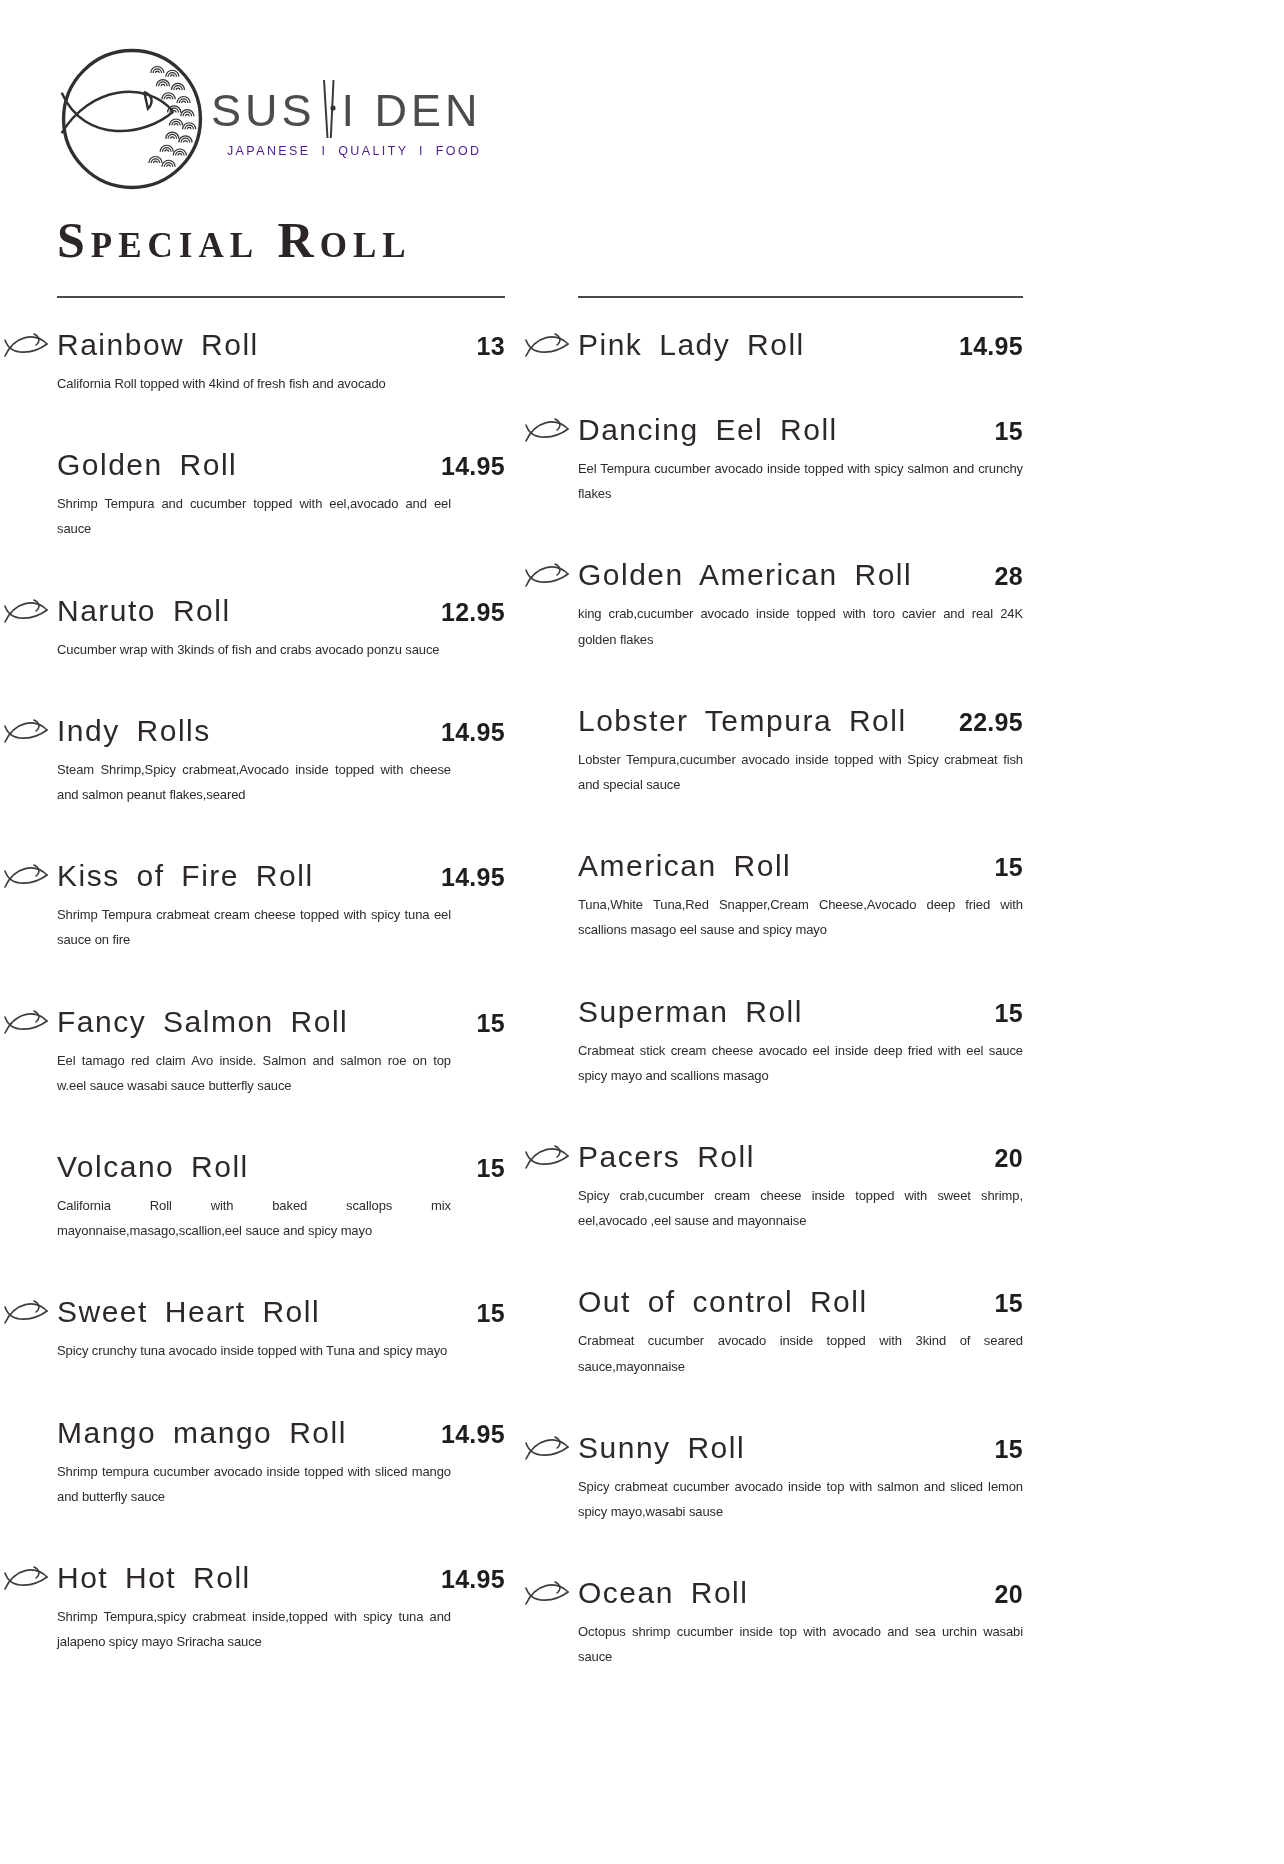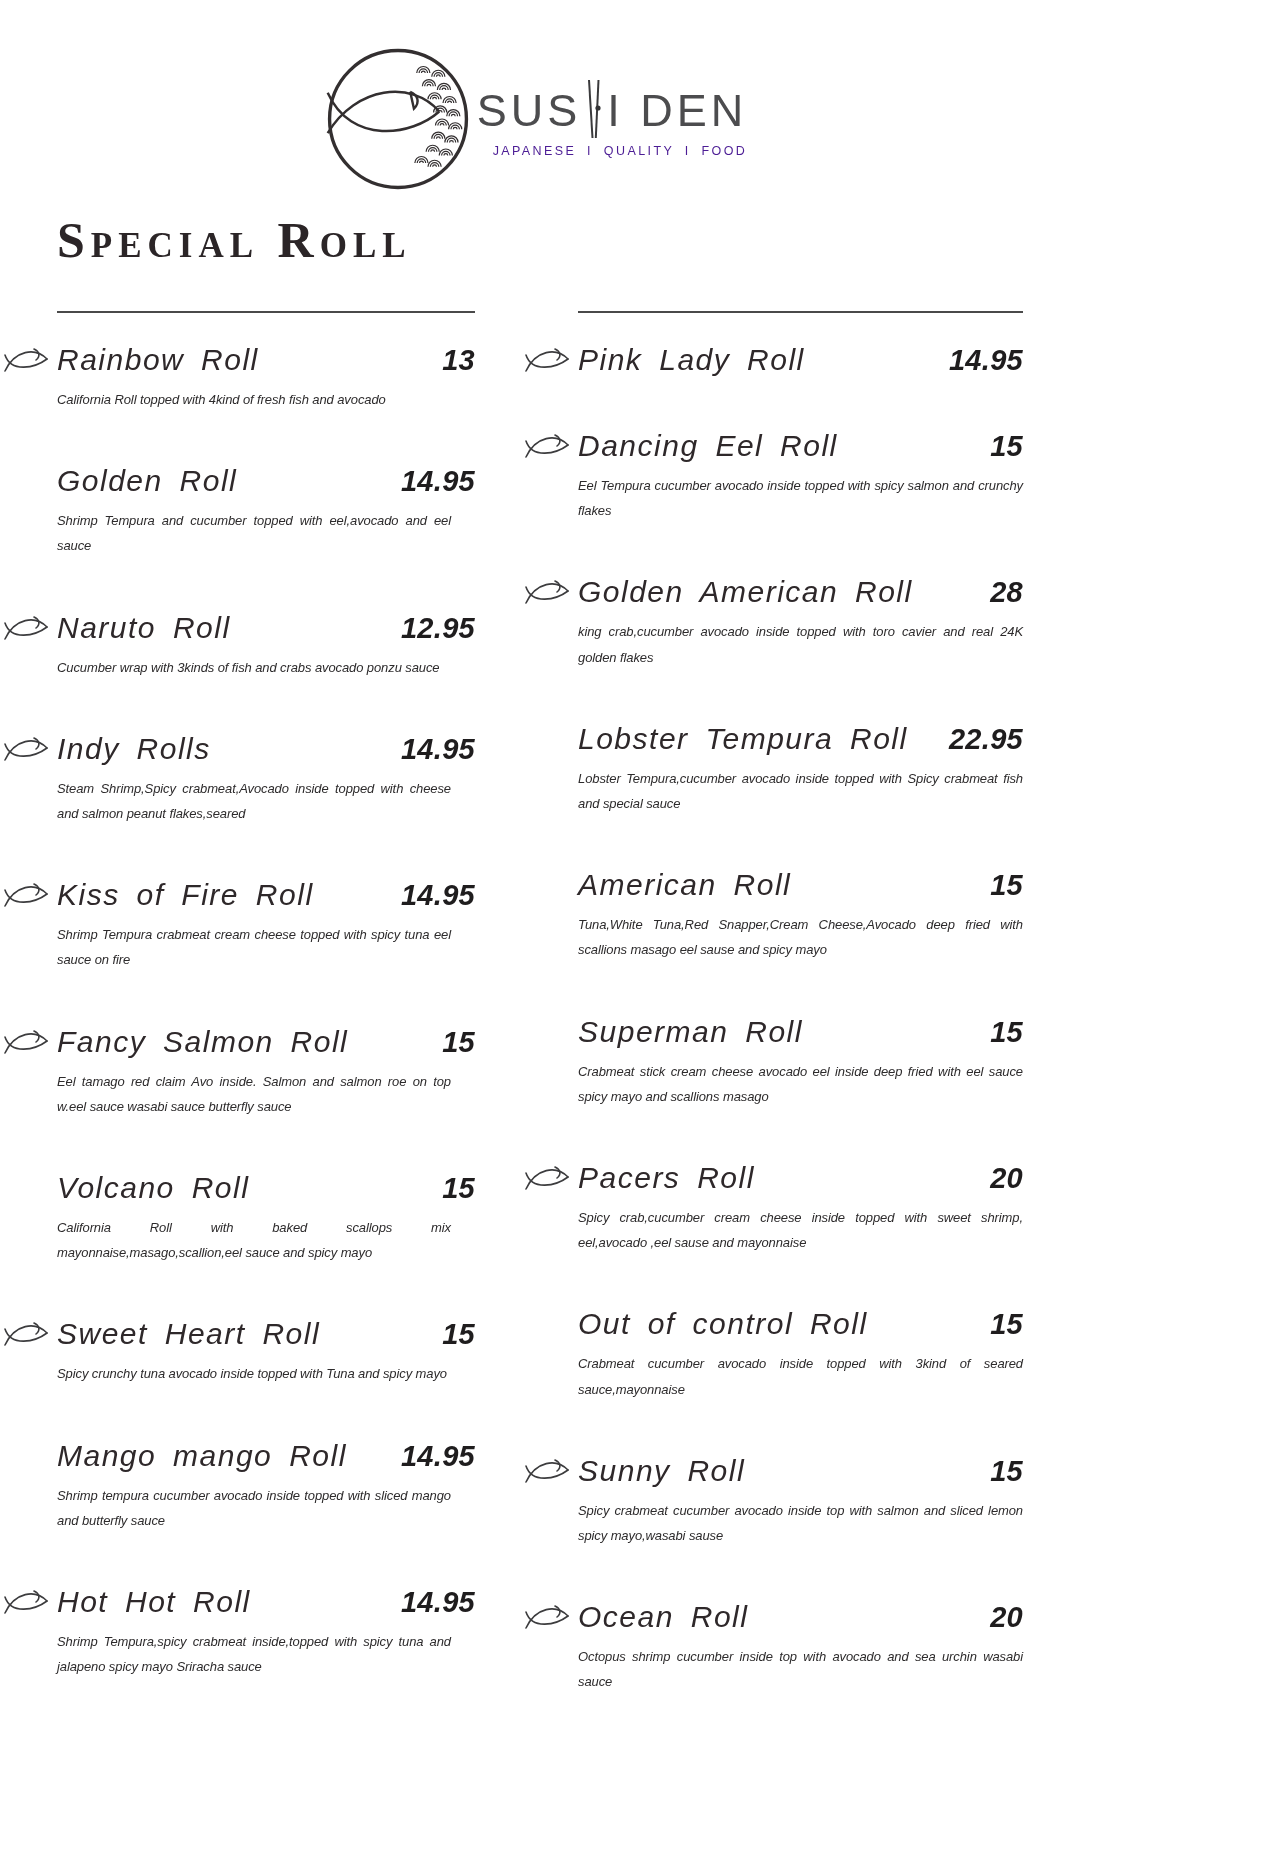--- a/index.html
+++ b/index.html
@@ -3,21 +3,21 @@
 <meta charset="utf-8">
 <style>
   html,body { margin:0; padding:0; background:#ffffff; }
   body {
     width:1284px; height:1864px; overflow:hidden; position:relative;
     font-family:"Liberation Sans", sans-serif; color:#2b2627;
   }
   .content { width:966px; margin-left:57px; }
 
   
-  header { display:flex; justify-content:center; padding-top:44px; }
+  header { display:flex; justify-content:flex-start; padding-top:44px; }
   .logo { display:flex; align-items:center; }
   .logo-mark { width:150px; height:150px; margin-right:4px; }
   .logo-text { display:flex; flex-direction:column; align-items:flex-end; padding-right:10px; }
   .brand-line {
     display:flex; align-items:center;
     font-size:45px; font-weight:300; letter-spacing:4px; color:#4c4c4e; line-height:1;
   }
   .chopsticks { width:24px; height:60px; margin:0 1px; position:relative; top:-2px; }
   .tagline {
     font-size:12.5px; letter-spacing:2.4px; word-spacing:5px;
@@ -26,37 +26,37 @@
 
   
   .page-title {
     font-family:Liberation Serif, serif;
     font-variant:small-caps; font-weight:600;
     font-size:50px; line-height:56px; letter-spacing:6px;
     text-align:left; margin:18px 0 0 0; color:#2b2527;
   }
 
   
-  .columns { display:flex; margin-top:43px; gap:103px;font-style:italic; }
+  .columns { display:flex; margin-top:28px; gap:73px; }
   .col { width:448px; position:relative; }
   .col-right { width:445px; }
   .rule { border:none; border-top:2.5px solid #4a4a4a; margin:0 0 30px 0; }
 
   
   .menu-item { position:relative; margin-bottom:52px; }
   .menu-item:last-child { margin-bottom:0; }
   .fish { position:absolute; left:-54px; top:3px; }
   .fish svg { width:46px; height:28px; display:block; }
   .item-head { display:flex; align-items:baseline; }
   .item-name {
     margin:0; font-size:30px; font-weight:300; line-height:33px;
     letter-spacing:1.5px; word-spacing:7px; color:#2e282a;
   }
   .item-price {
-    margin-left:auto; font-size:29px; font-weight:600;
+    margin-left:auto; font-size:25px; font-weight:600;
     letter-spacing:0.3px; color:#1f1d1e; white-space:nowrap; padding-left:12px;
   }
   .item-desc {
     margin:10px 0 0 0; font-size:13px; line-height:25.2px;
     letter-spacing:-0.1px; text-align:justify; color:#2d2b2c;
   }
   .col-left .item-desc { width:394px; }
   .col-right .item-desc { width:445px; }
 </style>
 </head>

